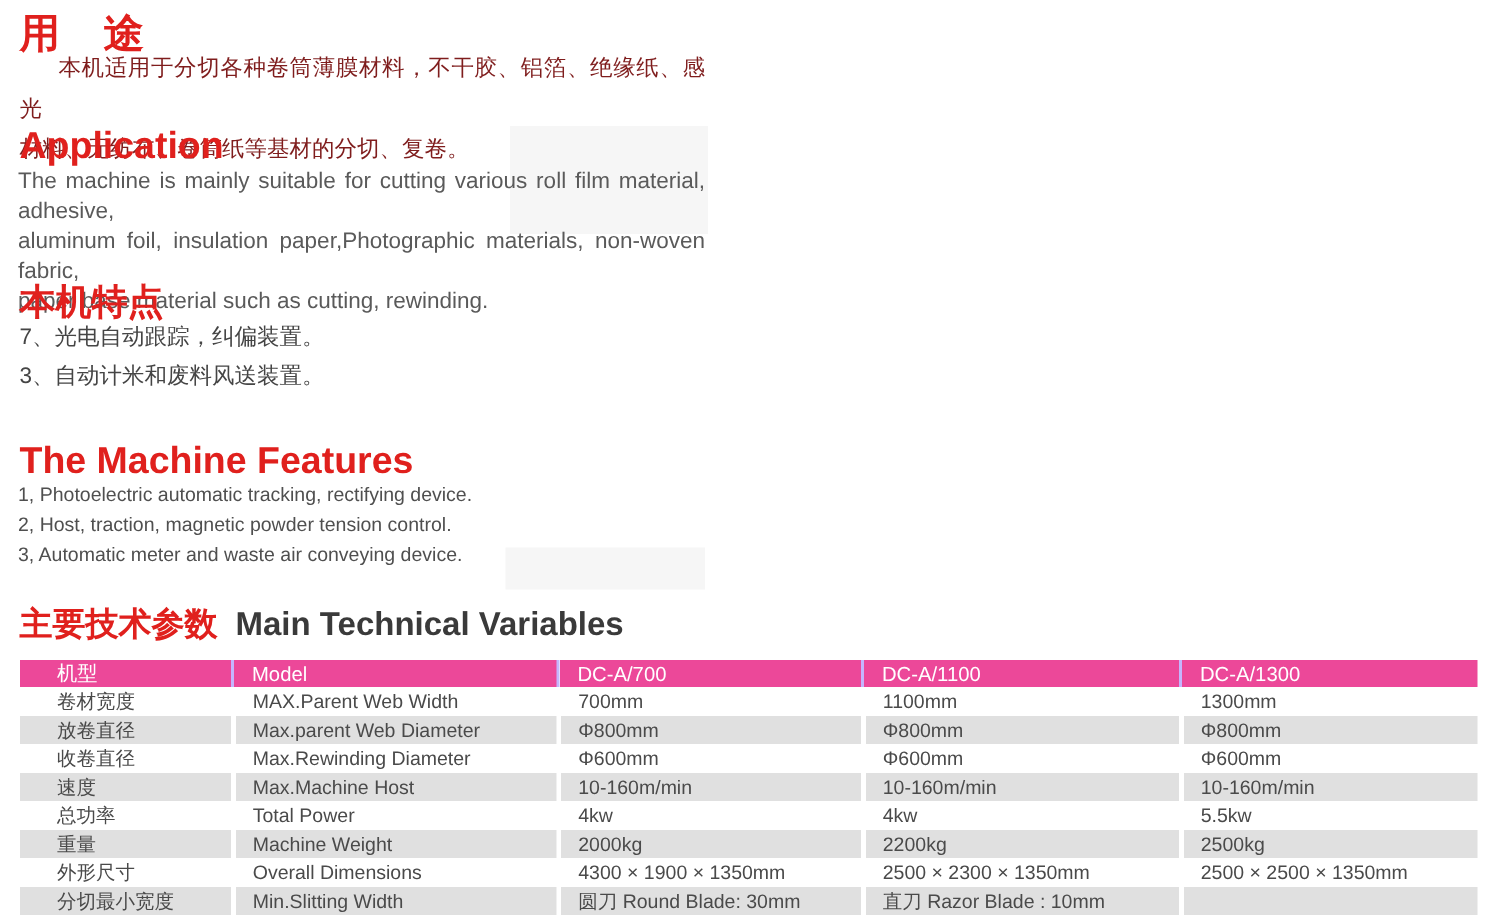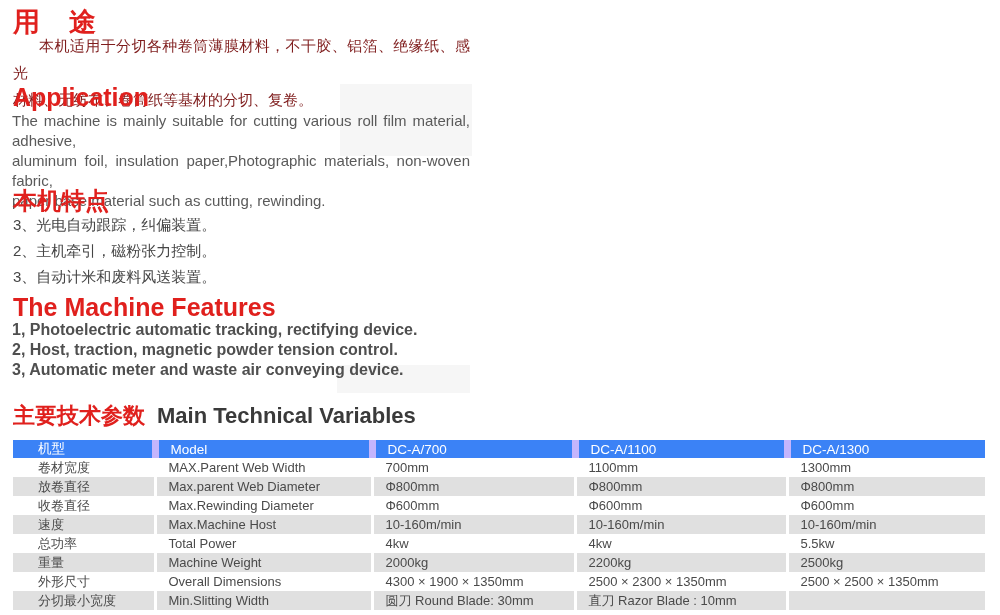--- a/index.html
+++ b/index.html
@@ -47,39 +47,39 @@
     font-size: 15px; line-height: 20px; color: #5a5a5a; z-index: 1;
   }
   .en-body .just { text-align: justify; text-align-last: justify; }
 
   .zh-list {
     position: absolute; left: 13px; top: 212px; width: 460px;
     font-size: 15px; line-height: 26px; color: #454545; z-index: 1;
   }
   .en-list {
     position: absolute; left: 12px; top: 320px; width: 460px;
-    font-size: 16px; line-height: 20px; color: #4f4f4f; z-index: 1; font-weight: bold;
+    font-size: 13px; line-height: 20px; color: #4f4f4f; z-index: 1;
   }
 
   table.specs {
     position: absolute; left: 13px; top: 440px; width: 972px;
     border-collapse: collapse; table-layout: fixed; z-index: 1;
   }
   table.specs col.c1 { width: 142px; }
   table.specs col.c2 { width: 217px; }
   table.specs col.c3 { width: 203px; }
   table.specs col.c4 { width: 212px; }
   table.specs col.c5 { width: 198px; }
   table.specs th {
-    background: #3b82f6; color: #ffffff; font-weight: normal;
+    background: #ec4899; color: #ffffff; font-weight: normal;
     font-size: 13.5px; height: 18px; text-align: left;
     padding: 0 0 0 12px; vertical-align: middle; overflow: hidden; white-space: nowrap;
   }
   table.specs th:first-child { padding-left: 25px; }
-  table.specs th + th { border-left: 7px solid #c4b5fd; }
+  table.specs th + th { border-left: 2px solid #c4b5fd; }
   table.specs td {
     font-size: 13px; color: #4a4a4a; height: 19px;
     padding: 0 0 0 12px; vertical-align: middle; overflow: hidden; white-space: nowrap;
     background: #ffffff;
   }
   table.specs td:first-child { padding-left: 25px; }
   table.specs td + td { border-left: 3px solid #ffffff; }
   table.specs tr.alt td { background: #e0e0e0; }
 </style>
 </head>
@@ -96,22 +96,21 @@
 
 <div id="application-heading" class="red-heading">Application</div>
 <div class="en-body">
   <div class="just">The machine is mainly suitable for cutting various roll film material, adhesive,</div>
   <div class="just">aluminum foil, insulation paper,Photographic materials, non-woven fabric,</div>
   <div>paper base material such as cutting, rewinding.</div>
 </div>
 
 <div id="features-zh-heading" class="red-heading">本机特点</div>
 <div class="zh-list">
-  <div>3、光电自动跟踪，纠偏装置。</div>
-  <div>2、主机牵引，磁粉张力控制。</div>
+  <div>7、光电自动跟踪，纠偏装置。</div>
   <div>3、自动计米和废料风送装置。</div>
 </div>
 
 <div id="features-en-heading" class="red-heading">The Machine Features</div>
 <div class="en-list">
   <div>1, Photoelectric automatic tracking, rectifying device.</div>
   <div>2, Host, traction, magnetic powder tension control.</div>
   <div>3, Automatic meter and waste air conveying device.</div>
 </div>
 

